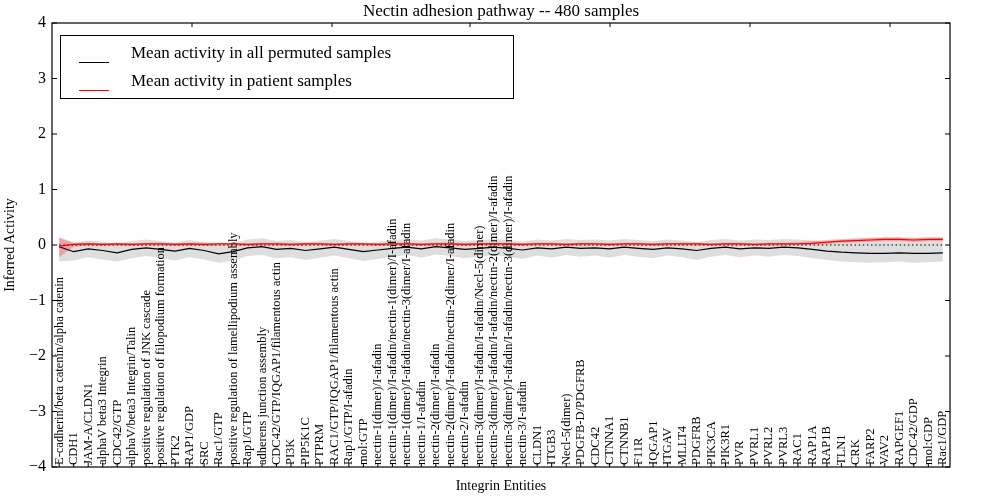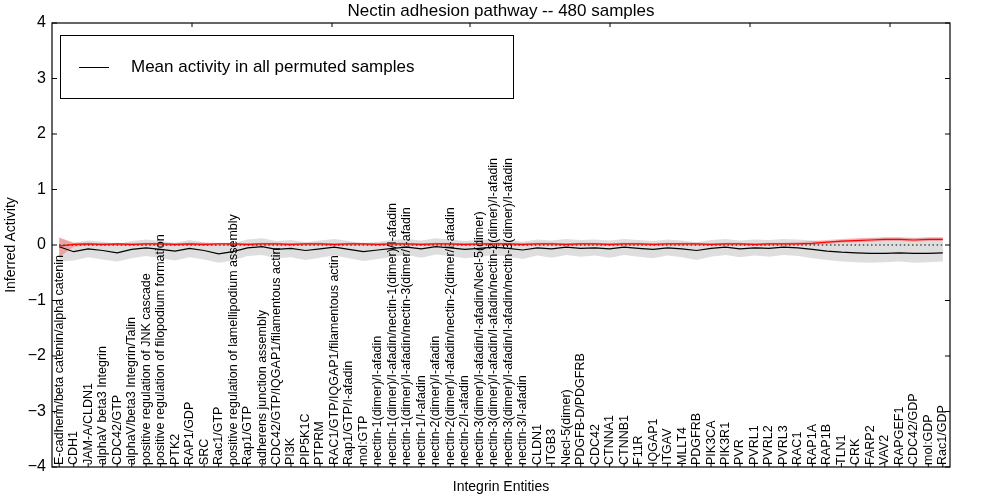--- a/index.html
+++ b/index.html
@@ -1,31 +1,31 @@
 <!DOCTYPE html>
 <html><head>
 <meta charset="utf-8">
 <style>
   html,body{margin:0;padding:0;background:#fff;}
   #figure{position:relative;width:1000px;height:500px;background:#ffffff;
-          font-family:Liberation Sans, sans-serif;overflow:hidden;color:#000;}
+          font-family:Liberation Serif, serif;overflow:hidden;color:#000;}
   .chart-title{position:absolute;left:52px;top:1px;width:898px;text-align:center;
                font-size:17px;white-space:nowrap;}
   .x-axis-label{position:absolute;left:52px;top:478px;width:898px;text-align:center;font-size:14px;}
   .y-axis-label{position:absolute;left:10px;top:245px;white-space:nowrap;font-size:14px;
                 transform:translate(-50%,-50%) rotate(-90deg);}
   #plot-svg{position:absolute;left:0;top:0;z-index:2;}
   #xlabels,#ylabels{position:absolute;left:0;top:0;z-index:1;}
   .xtick{position:absolute;font-size:12.5px;line-height:13px;white-space:nowrap;
          transform-origin:0 100%;transform:rotate(-90deg);}
   .ytick{position:absolute;width:34px;text-align:right;font-size:16px;line-height:16px;}
   #legend{position:absolute;left:60px;top:35px;width:452px;height:62px;background:#fff;
           border:1.6px solid #000;z-index:3;display:flex;flex-direction:column;
           justify-content:space-evenly;}
-  .legend-row{display:flex;align-items:center;}
+  .legend-row{display:flex;align-items:flex-end;}
   .legend-line{width:30px;height:0;border-top:1.9px solid #000;margin-left:18px;margin-right:22px;}
   .legend-text{font-size:17px;white-space:nowrap;}
 </style>
 </head>
 <body>
 
 <div id="figure">
 
   <div class="chart-title">Nectin adhesion pathway -- 480 samples</div>
 
@@ -198,18 +198,22 @@
       <line x1="610" y1="23" x2="610" y2="27" stroke="#000" stroke-width="1"></line>
       <line x1="750" y1="23" x2="750" y2="27" stroke="#000" stroke-width="1"></line>
       <line x1="890" y1="23" x2="890" y2="27" stroke="#000" stroke-width="1"></line>
     </svg>
 
   <div id="legend">
     <div class="legend-row">
       <span class="legend-line" style="border-top-color: rgb(0, 0, 0);"></span>
       <span class="legend-text">Mean activity in all permuted samples</span>
     </div>
+    <div class="legend-row">
+      <span class="legend-line" style="border-top-color: rgb(255, 0, 0);"></span>
+      <span class="legend-text">Mean activity in patient samples</span>
+    </div>
   </div>
 
   <div class="x-axis-label">Integrin Entities</div>
   <div class="y-axis-label">Inferred Activity</div>
 
 </div>
 
 </body></html>

